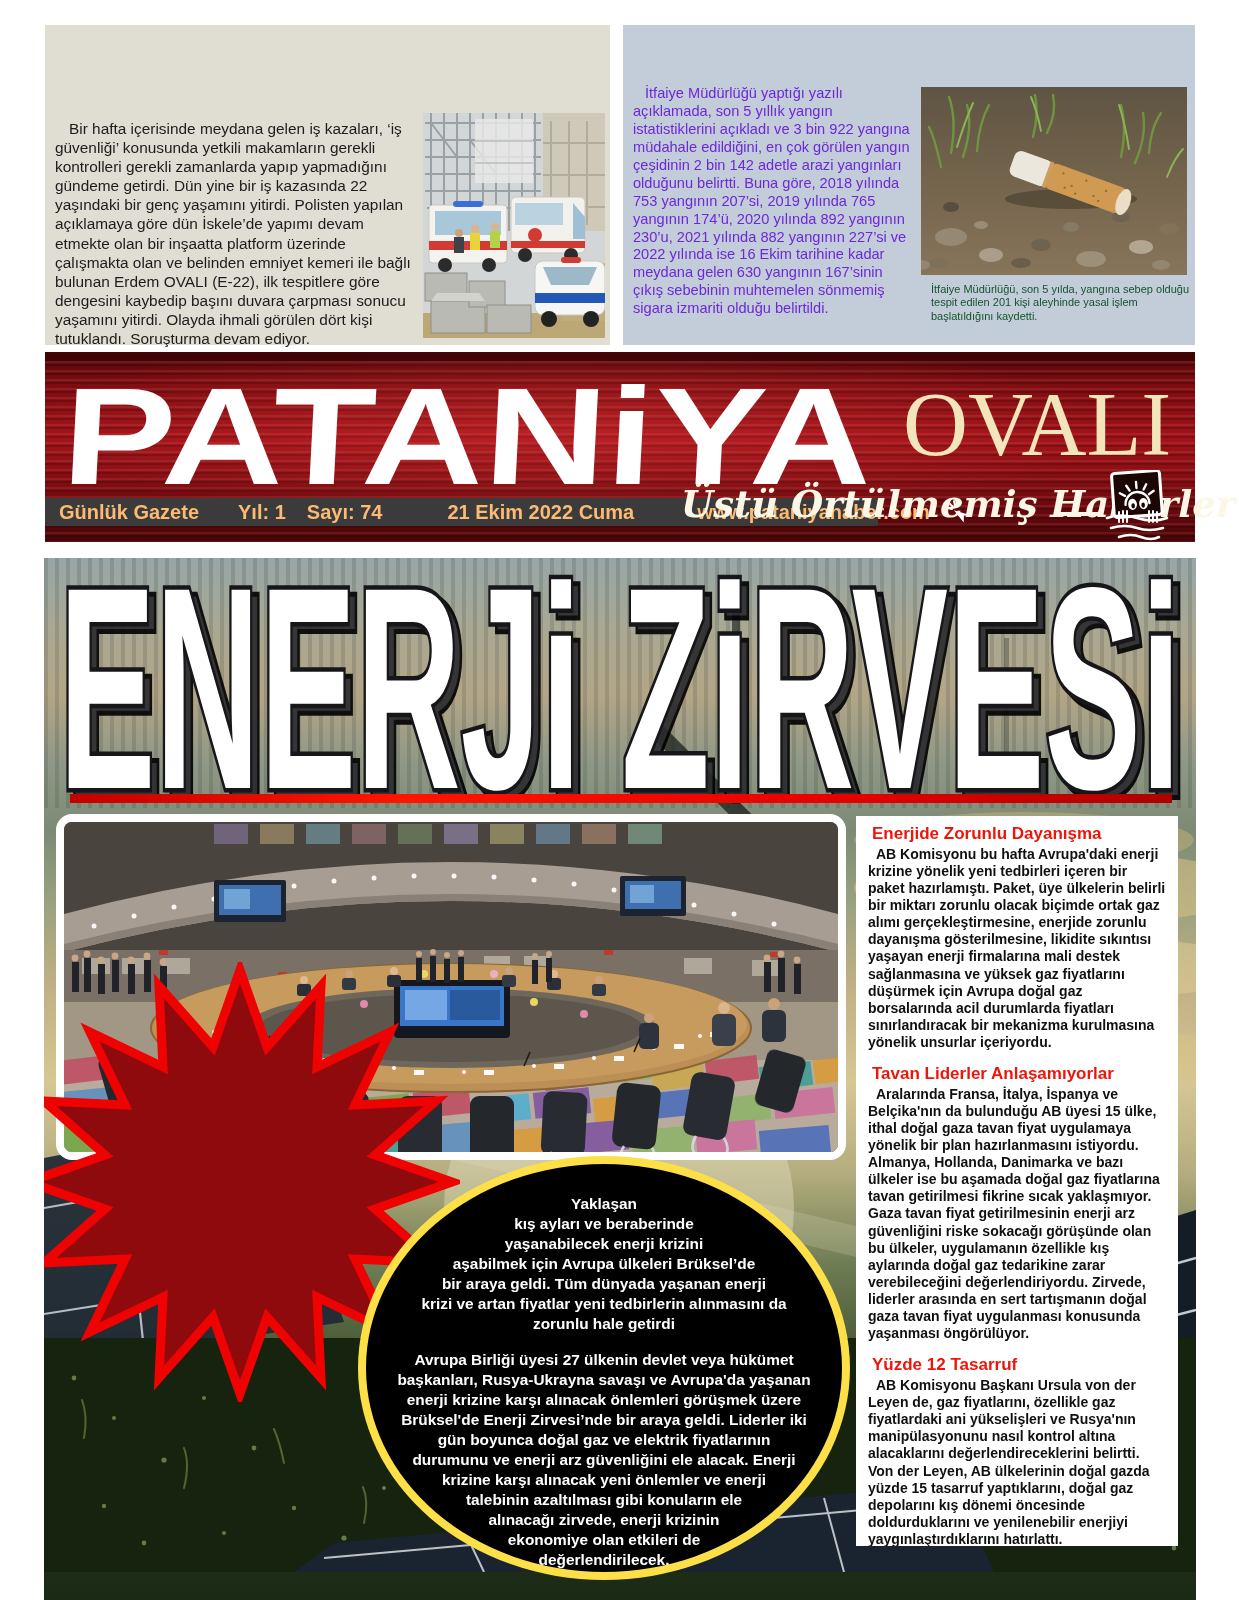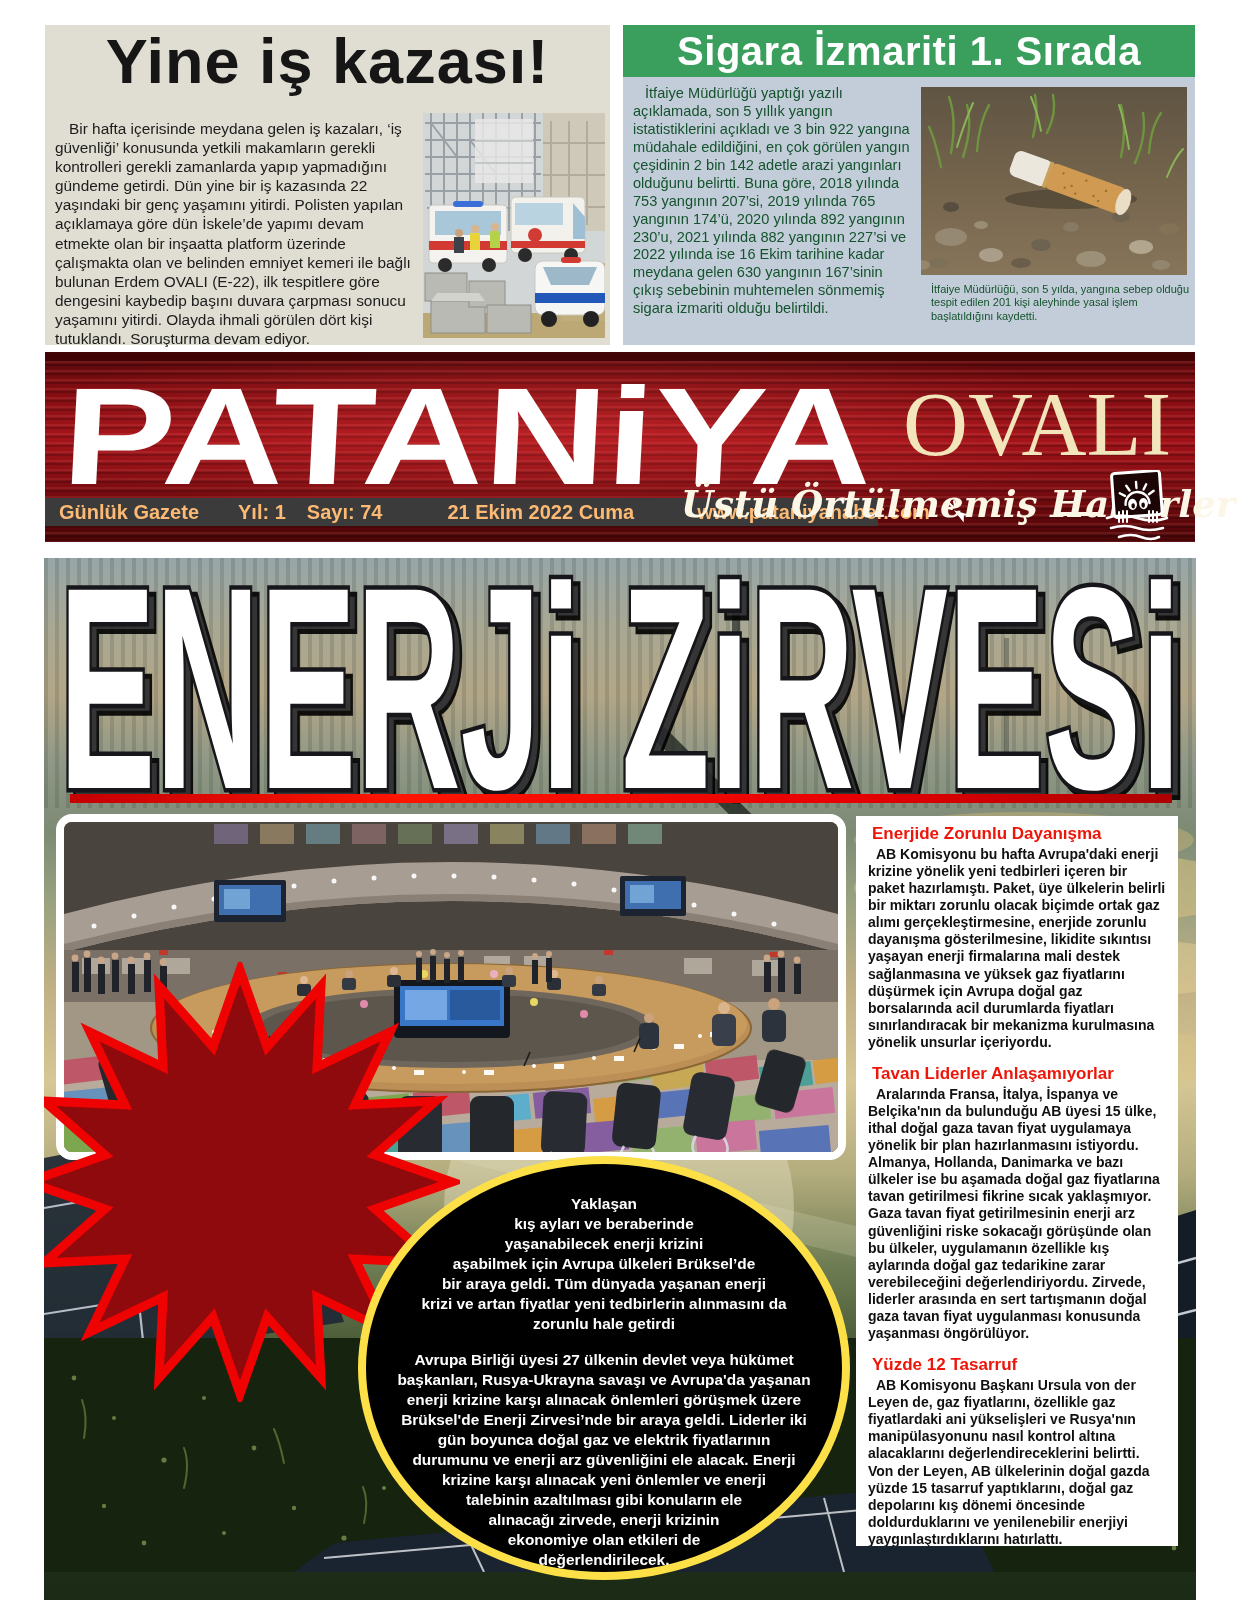--- a/index.html
+++ b/index.html
@@ -11,21 +11,21 @@
   .left-headline{margin:0;padding-top:2px;text-align:center;font-weight:bold;font-size:63px;
         line-height:1.1;color:#161616;letter-spacing:1px;}
   .left-body{position:absolute;left:10px;top:94px;width:362px;font-size:15.4px;line-height:1.24;
         color:#1c1c1c;text-indent:14px;}
   .left-photo{position:absolute;left:378px;top:88px;width:182px;height:225px;overflow:hidden;background:#c9ccce;}
 
   .right-article{position:absolute;left:623px;top:25px;width:572px;height:320px;background:#c3cdd9;}
   .green-bar{height:52px;background:#3a9e5c;color:#fff;display:flex;align-items:center;justify-content:center;}
   .green-bar span{font-weight:bold;font-size:40px;letter-spacing:.5px;}
   .right-body{position:absolute;left:10px;top:60px;width:280px;font-size:14.6px;line-height:1.23;
-        color:#14532d;text-indent:12px;}
+        color:#6d28d9;text-indent:12px;}
   .right-photo{position:absolute;left:298px;top:62px;width:266px;height:188px;overflow:hidden;background:#6b5a41;}
   .right-caption{position:absolute;left:308px;top:258px;width:266px;font-size:11px;line-height:1.22;color:#14532d;}
 
   
   .masthead{position:absolute;left:45px;top:352px;width:1150px;height:190px;
     background:
       radial-gradient(ellipse at 45% 40%, rgba(255,70,70,.28), transparent 62%),
       repeating-linear-gradient(180deg, rgba(255,120,120,.14) 0 2px, rgba(0,0,0,.20) 3px 5px, transparent 5px 9px),
       linear-gradient(180deg,#4d0608 0%,#7b0c10 16%,#a01218 45%,#8c0f14 62%,#5f080b 88%,#470506 100%);}
   .masthead::before{content:'';position:absolute;left:0;top:0;right:0;height:9px;background:#3c0405;opacity:.85;}
@@ -74,21 +74,20 @@
   .circle-inner{position:absolute;inset:0;padding-top:30px;display:flex;flex-direction:column;gap:16px;
       text-align:center;color:#fff;font-weight:bold;white-space:pre-line;}
   .circle-inner .para{font-size:15.4px;line-height:1.3;}
 </style>
 </head>
 <body>
 
 <div id="page">
 
   <div class="left-article">
-    <h1 class="left-headline">Yine iş kazası!</h1>
     <div class="left-body">Bir hafta içerisinde meydana gelen iş kazaları, ‘iş güvenliği’ konusunda yetkili makamların gerekli kontrolleri gerekli zamanlarda yapıp yapmadığını gündeme getirdi. Dün yine bir iş kazasında 22 yaşındaki bir genç yaşamını yitirdi. Polisten yapılan açıklamaya göre dün İskele’de yapımı devam etmekte olan bir inşaatta platform üzerinde çalışmakta olan ve belinden emniyet kemeri ile bağlı bulunan Erdem OVALI (E-22), ilk tespitlere göre dengesini kaybedip başını duvara çarpması sonucu yaşamını yitirdi. Olayda ihmali görülen dört kişi tutuklandı. Soruşturma devam ediyor.</div>
     <div class="left-photo">
       <svg width="182" height="225" viewBox="0 0 182 225">
         <rect width="182" height="225" fill="#d3d6d6"></rect>
         <rect x="120" y="0" width="62" height="118" fill="#cfc9ba"></rect>
         <g stroke="#b3ac9c" stroke-width="2">
           <line x1="128" y1="8" x2="128" y2="112"></line>
             <line x1="146" y1="8" x2="146" y2="112"></line>
           <line x1="164" y1="8" x2="164" y2="112"></line>
             <line x1="120" y1="30" x2="182" y2="30"></line>
@@ -162,23 +161,20 @@
             <rect x="8" y="188" width="54" height="32"></rect>
           <rect x="46" y="168" width="36" height="26"></rect>
             <rect x="64" y="192" width="44" height="28"></rect>
         </g>
         <polygon points="8,188 62,188 56,180 14,180" fill="#d2d3cd"></polygon>
       </svg>
     </div>
   </div>
 
   <div class="right-article">
-    <div class="green-bar">
-      <span>Sigara İzmariti 1. Sırada</span>
-    </div>
     <div class="right-body">İtfaiye Müdürlüğü yaptığı yazılı açıklamada, son 5 yıllık yangın istatistiklerini açıkladı ve  3 bin 922 yangına müdahale edildiğini, en çok görülen yangın çeşidinin 2 bin 142 adetle arazi yangınları olduğunu belirtti. Buna göre, 2018 yılında 753 yangının 207’si, 2019 yılında 765 yangının 174’ü, 2020 yılında 892 yangının 230’u, 2021 yılında 882 yangının 227’si ve 2022 yılında ise 16 Ekim tarihine kadar meydana gelen 630 yangının 167’sinin çıkış sebebinin muhtemelen sönmemiş sigara izmariti olduğu belirtildi.</div>
     <div class="right-photo">
       <svg width="266" height="188" viewBox="0 0 266 188">
         <defs>
           <linearGradient id="soil" x1="0" y1="0" x2="0" y2="1">
             <stop offset="0" stop-color="#5f5443"></stop>
               <stop offset="0.5" stop-color="#74644c"></stop>
               <stop offset="1" stop-color="#87755a"></stop>
           </linearGradient>
         </defs>

